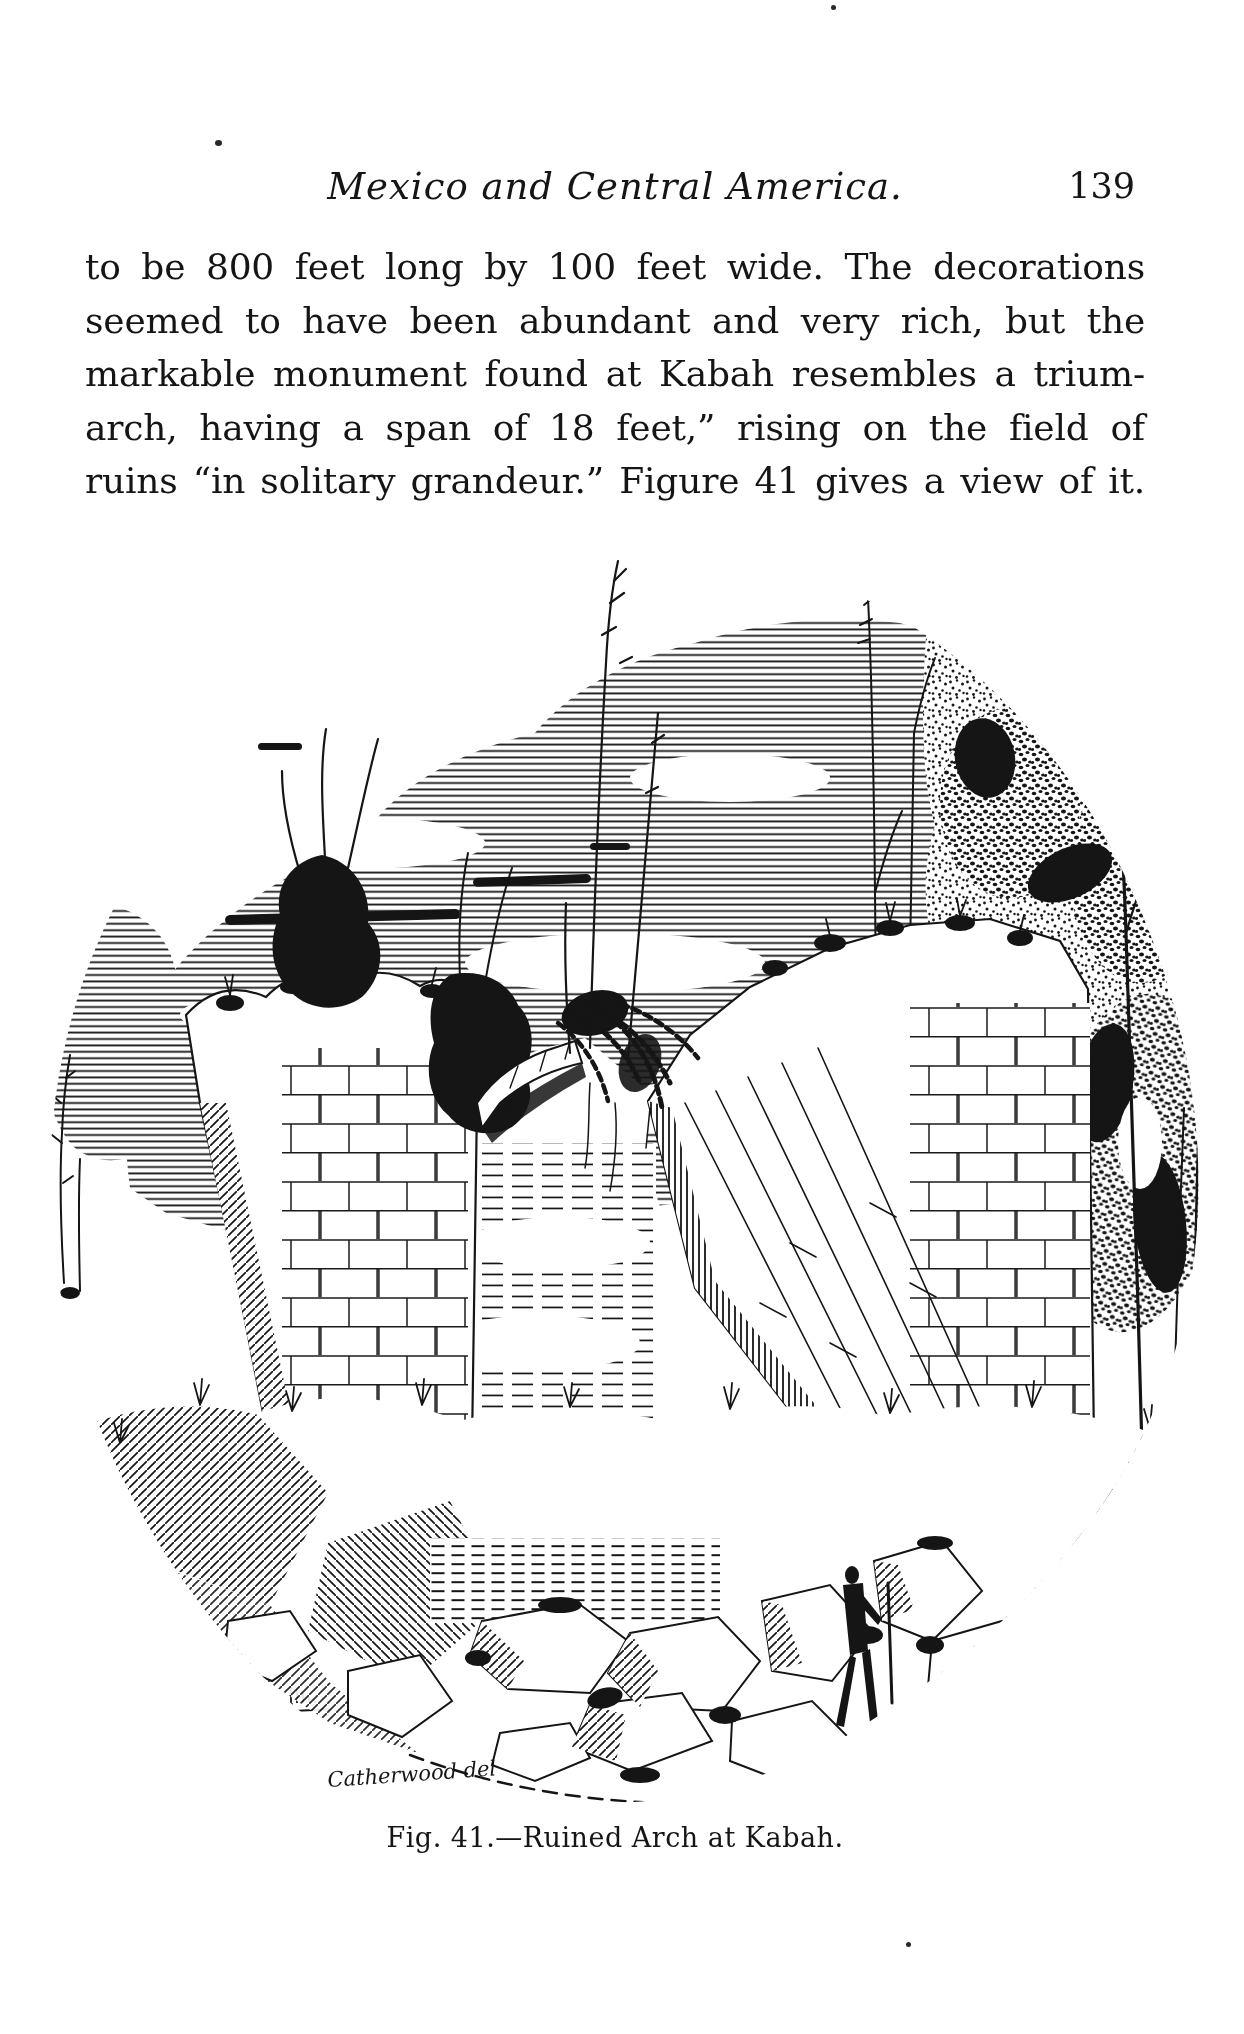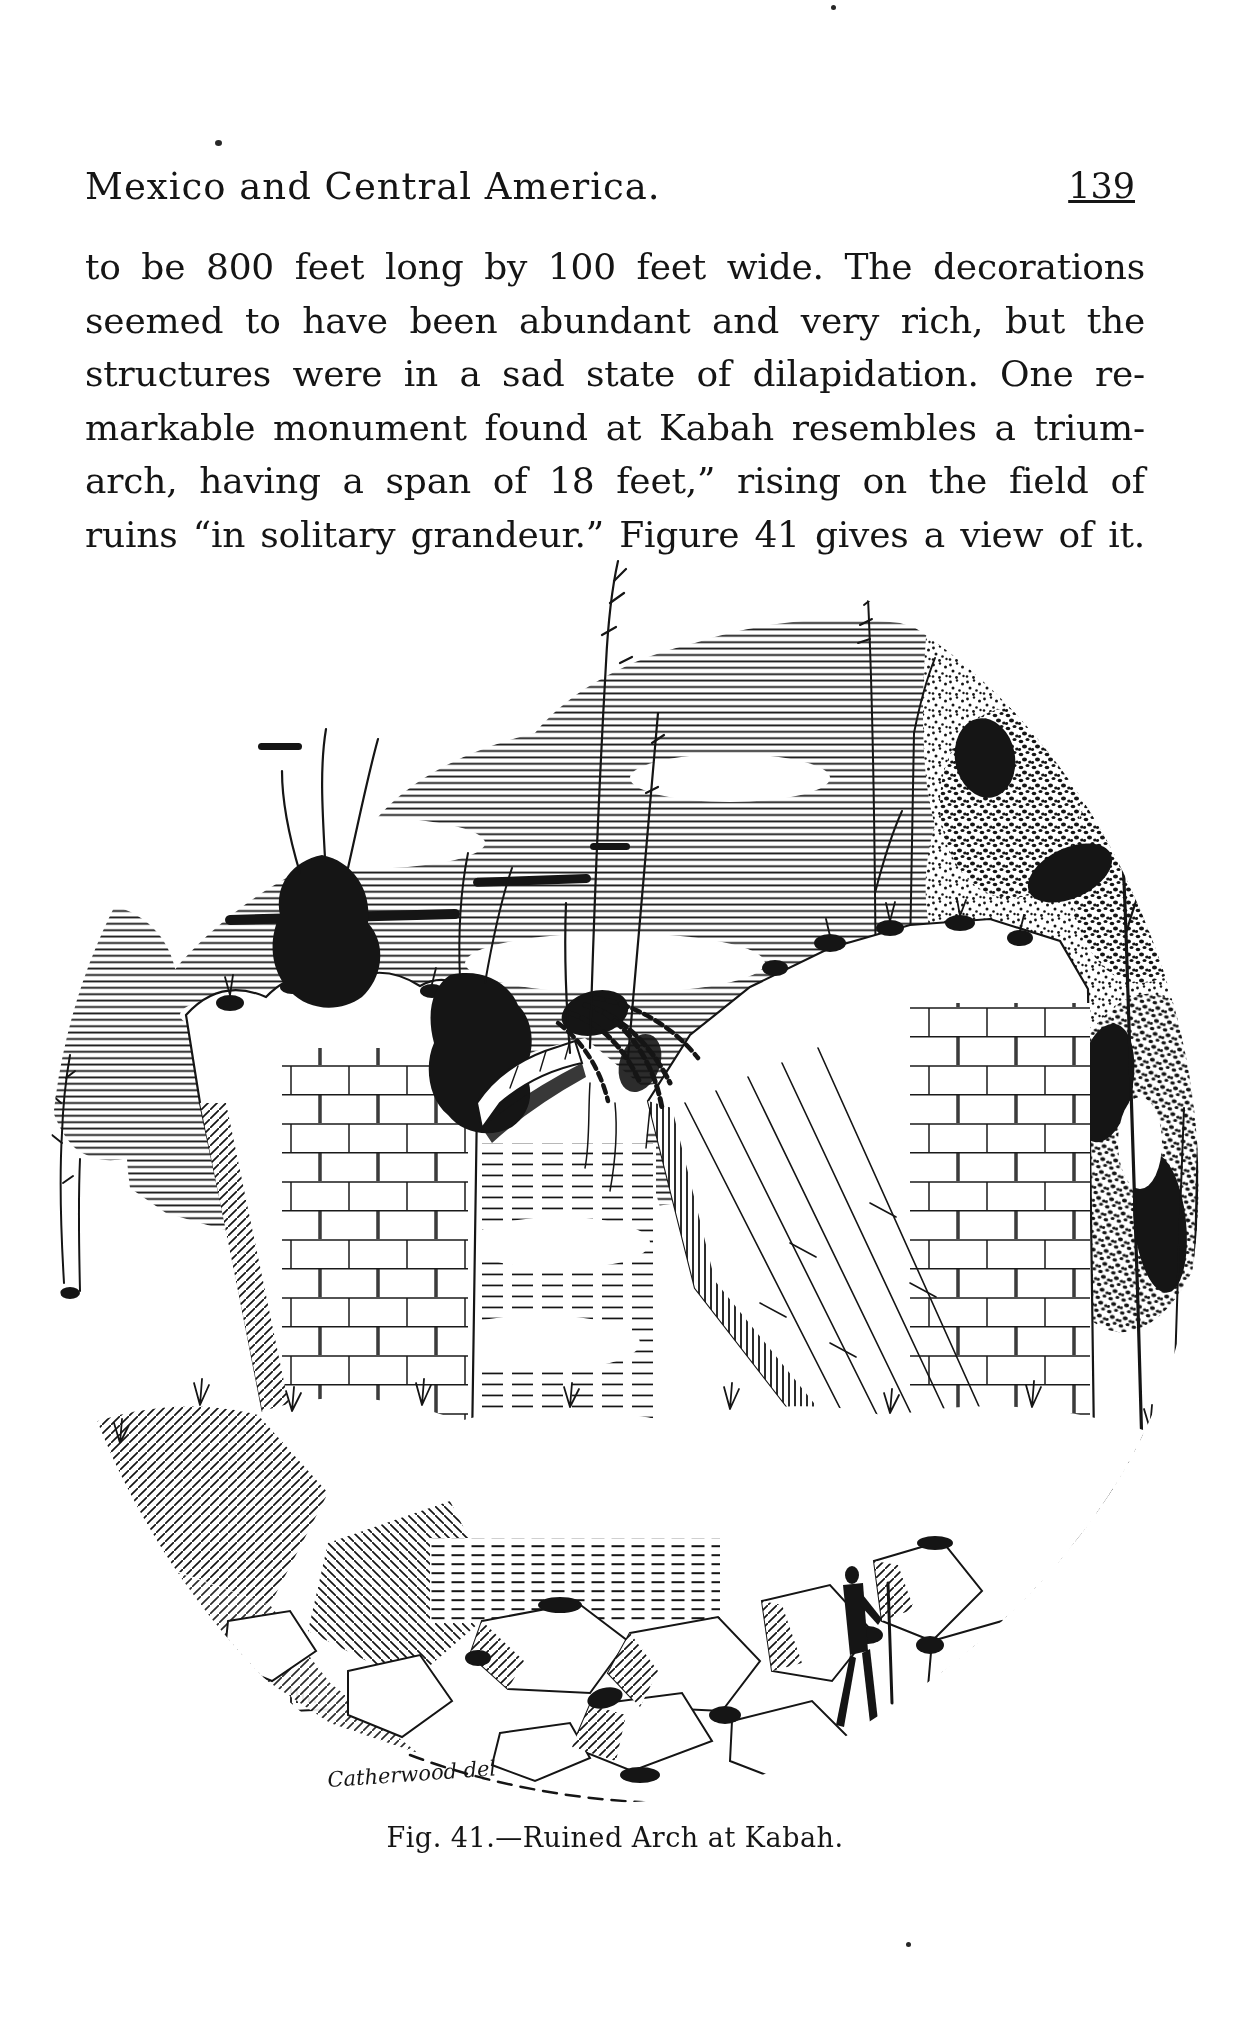--- a/index.html
+++ b/index.html
@@ -4,24 +4,24 @@
 <style>
   html,body { margin:0; padding:0; background:#ffffff; }
   .page {
     position:relative; width:1244px; height:2034px;
     background:#ffffff; overflow:hidden;
     font-family:"DejaVu Serif","Liberation Serif",serif;
     color:#151515;
   }
   .runhead { position:absolute; left:85px; top:165px; width:1060px; height:46px; }
   .runhead .title {
-    position:absolute; left:0; right:0; 
-    font-size:37px; letter-spacing:1px; white-space:nowrap;
+    position:absolute; left:0; right:0; text-align:center;
+    font-style:italic; font-size:37px; letter-spacing:1px; white-space:nowrap;
   }
-  .runhead .pageno { position:absolute; right:10px; top:1px; font-size:35px;text-decoration:underline; }
+  .runhead .pageno { position:absolute; right:10px; top:1px; font-size:35px; }
   .bodytext { position:absolute; left:85px; top:240px; width:1060px; }
   .bodytext .line {
     font-size:36px; line-height:53.5px; white-space:nowrap;
     text-align:justify; text-align-last:justify; -moz-text-align-last:justify;
     letter-spacing:-0.2px;
   }
   .figure-wrap { position:absolute; left:30px; top:543px; width:1180px; height:1272px; }
   .figcaption {
     position:absolute; left:85px; top:1822px; width:1060px;
     text-align:center; font-weight:normal; font-size:27px; letter-spacing:0.5px;
@@ -39,21 +39,20 @@
 <div class="page">
 
   <div class="runhead">
     <div class="title">Mexico and Central America.</div>
     <div class="pageno">139</div>
   </div>
 
   <div class="bodytext">
     <div class="line">to be 800 feet long by 100 feet wide.  The decorations</div>
     <div class="line">seemed to have been abundant and very rich, but the</div>
-    <div class="line">structures were in a sad state of dilapidation.  One re-</div>
     <div class="line">markable monument found at Kabah resembles a trium-</div>
     <div class="line">arch, having a span of 18 feet,” rising on the field of</div>
     <div class="line">ruins “in solitary grandeur.”  Figure 41 gives a view of it.</div>
   </div>
 
   <div class="figure-wrap">
   <svg width="1180" height="1272" viewBox="0 0 1180 1272">
     <defs>
       <pattern id="p-sky" width="9" height="6.4" patternUnits="userSpaceOnUse">
         <rect width="9" height="6.4" fill="#fff"></rect>

